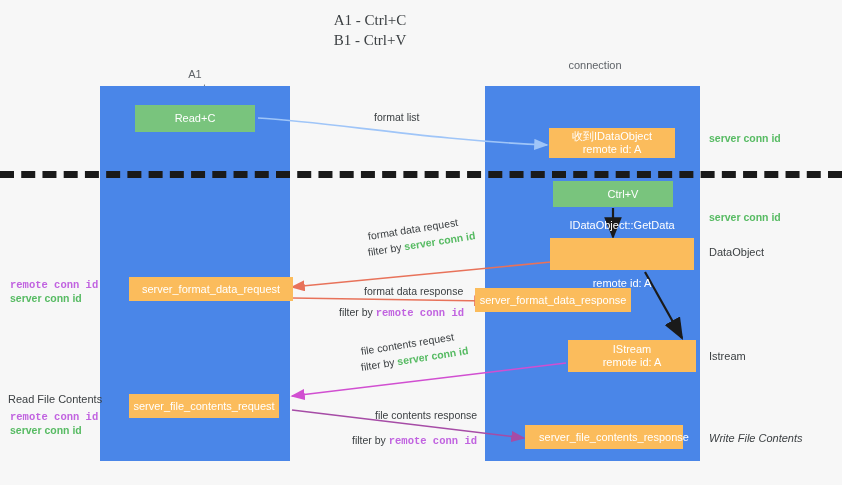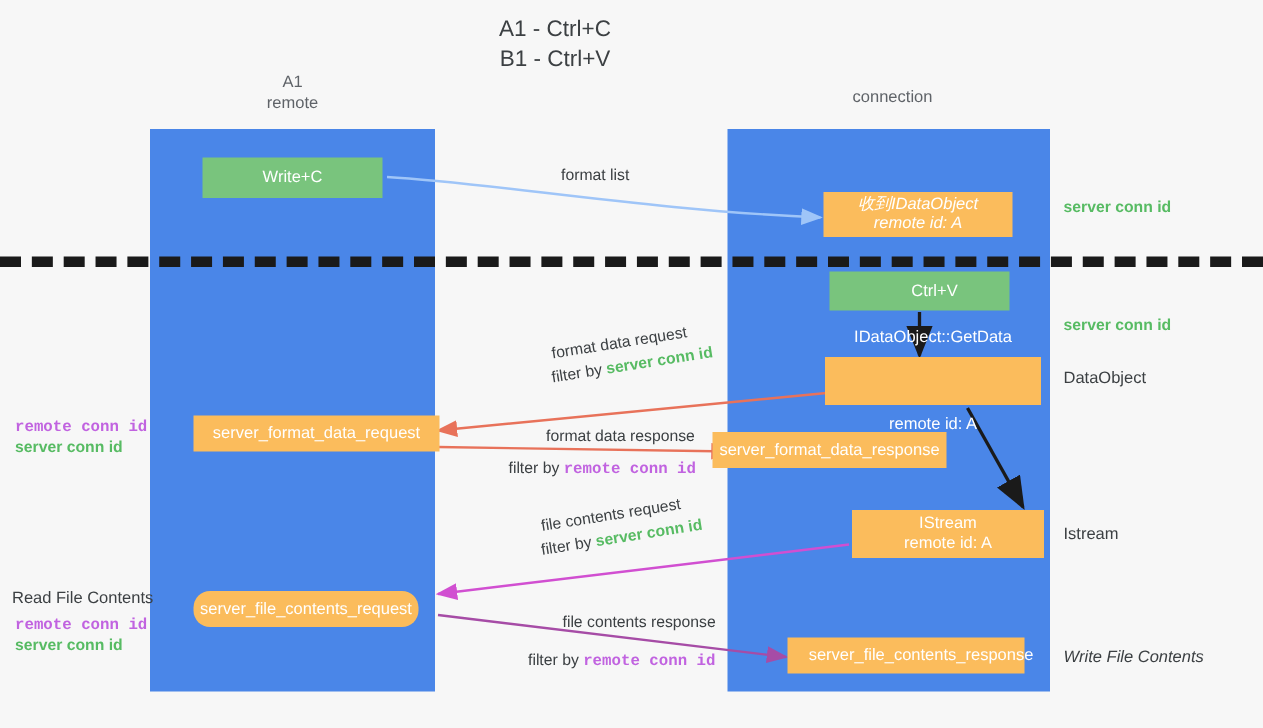--- a/index.html
+++ b/index.html
@@ -10,21 +10,21 @@
     color:#3c4043;
     position:relative;
     overflow:hidden;
   }
   #stage{position:absolute;inset:0;}
   .abs{position:absolute;}
 
   
   #title{
     left:0;top:10px;width:740px;text-align:center;
-    font-size:15px;line-height:20px;color:#3c4043;
+    font-size:15px;line-height:20px;color:#3c4043;font-family:Liberation Serif, serif;
   }
 
   
   .lane-head{
     text-align:center;font-size:11px;line-height:14px;color:#5f6368;
   }
 
   
   .lane{
     background:#4a86e8;
@@ -61,21 +61,21 @@
 </head>
 <body>
 
 <div id="stage">
 
   <div class="abs" id="title">
     <div>A1 - Ctrl+C</div>
     <div>B1 - Ctrl+V</div>
   </div>
 
-  <div class="abs lane-head" style="left:120px;top:48px;width:150px;">
+  <div class="abs lane-head" style="left:120px;top:67px;width:150px;">
     <div>A1</div>
     <div>remote</div>
   </div>
   <div class="abs lane-head" style="left:520px;top:58px;width:150px;">
     <div>connection</div>
   </div>
 
   <div class="abs lane" style="left:100px;top:86px;width:190px;height:375px;"></div>
   <div class="abs lane" style="left:485px;top:86px;width:215px;height:375px;"></div>
 
@@ -109,24 +109,24 @@
     <path d="M292,298 L487,301" stroke="#e8725a" stroke-width="1.6" fill="none" marker-end="url(#ah-red)"></path>
 
     <path d="M566,363 L292,396" stroke="#d14fd1" stroke-width="1.6" fill="none" marker-end="url(#ah-magenta)"></path>
 
     <path d="M292,410 L524,438" stroke="#a64ca6" stroke-width="1.6" fill="none" marker-end="url(#ah-purple)"></path>
   </svg>
 
   <div class="abs" id="dashline"></div>
 
   <div class="abs box green" style="left:135px;top:105px;width:120px;height:27px;">
-    <span>Write+C</span>
+    <span>Read+C</span>
   </div>
 
-  <div class="abs box orange" style="left:549px;top:128px;width:126px;height:30px;font-style:italic;">
+  <div class="abs box orange" style="left:549px;top:128px;width:126px;height:30px;">
     <span>收到IDataObject</span>
     <span>remote id: A</span>
   </div>
 
   <div class="abs box green" style="left:553px;top:181px;width:120px;height:26px;padding-left:20px;">
     <span>Ctrl+V</span>
   </div>
 
   <div class="abs box orange" style="left:550px;top:238px;width:144px;height:32px;gap:45px;">
     <span>IDataObject::GetData</span>
@@ -139,21 +139,21 @@
   </div>
 
   <div class="abs box orange" style="left:129px;top:277px;width:164px;height:24px;">
     <span>server_format_data_request</span>
   </div>
 
   <div class="abs box orange" style="left:475px;top:288px;width:156px;height:24px;">
     <span>server_format_data_response</span>
   </div>
 
-  <div class="abs box orange" style="left:129px;top:394px;width:150px;height:24px;border-radius:11px;">
+  <div class="abs box orange" style="left:129px;top:394px;width:150px;height:24px;">
     <span>server_file_contents_request</span>
   </div>
 
   <div class="abs box orange" style="left:525px;top:425px;width:158px;height:24px;padding-left:20px;">
     <span>server_file_contents_response</span>
   </div>
 
   <div class="abs lbl" style="left:374px;top:111px;">format list</div>
 
   <div class="abs" style="left:368px;top:230px;">

